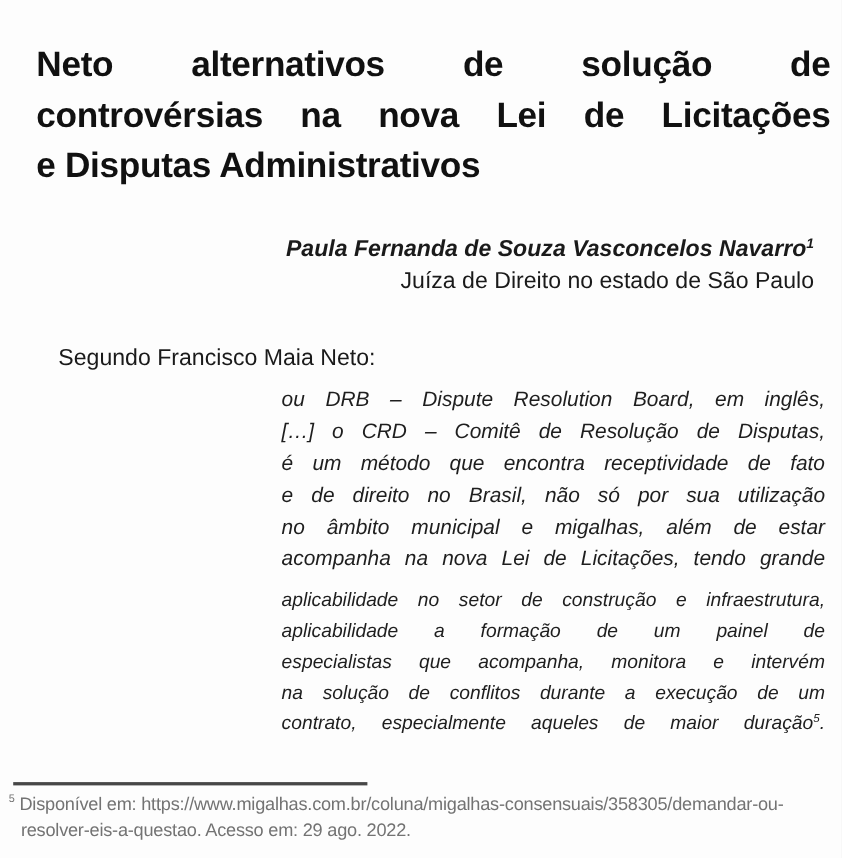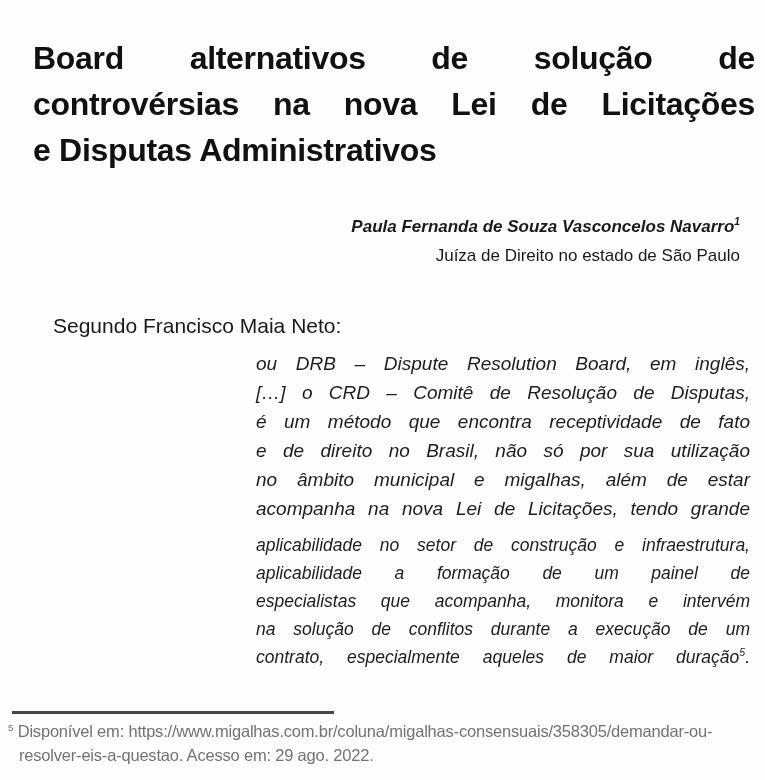--- a/index.html
+++ b/index.html
@@ -20,21 +20,21 @@
     font-size: 32px; font-weight: bold; line-height: 46px;
     letter-spacing: -0.3px; color: #111;
   }
   .title .tline { display: block; text-align: justify; text-align-last: justify; }
   .title .tline.last { text-align-last: left; }
 
   sup.ref { font-size: 0.6em; vertical-align: super; line-height: 0; }
 
   .author {
     position: absolute; right: 25px; top: 212px;
-    text-align: right; font-size: 17px; line-height: 29px;
+    text-align: right; font-size: 21px; line-height: 29px;
   }
   .author .name { font-weight: bold; font-style: italic; }
 
   .leadin {
     position: absolute; left: 53px; top: 300px;
     font-size: 21px; line-height: 28px; margin-top: 12px;
   }
 
   .quote {
     position: absolute; left: 256px; top: 349px; width: 494px;
@@ -55,21 +55,21 @@
     white-space: nowrap; color: #737373;
   }
   .footnote .l2 { padding-left: 11px; }
 </style>
 </head>
 <body>
 
 <div class="page">
 
   <h1 class="title">
-    <span class="tline">Board alternativos de solução de</span>
+    <span class="tline">Neto alternativos de solução de</span>
     <span class="tline">controvérsias na nova Lei de Licitações</span>
     <span class="tline last">e Disputas Administrativos</span>
   </h1>
 
   <div class="author">
     <div>
       <span class="name">Paula Fernanda de Souza Vasconcelos Navarro</span><sup class="ref name">1</sup>
     </div>
     <div>Juíza de Direito no estado de São Paulo</div>
   </div>

